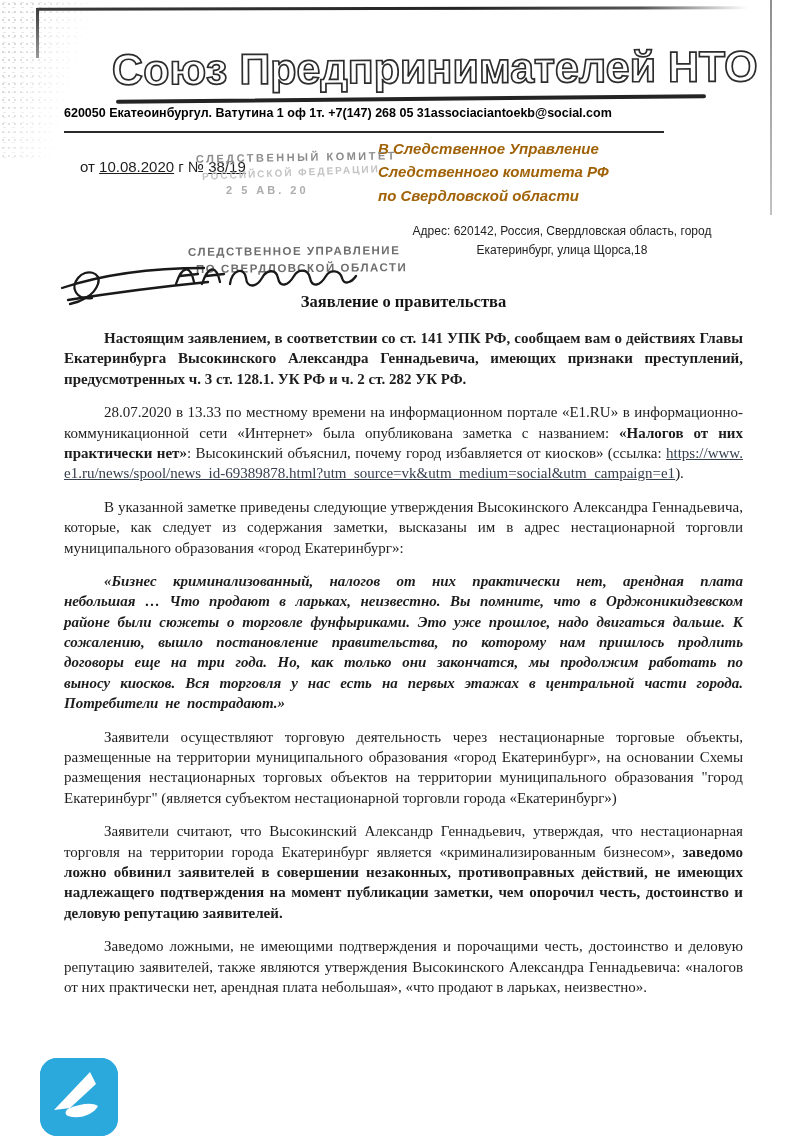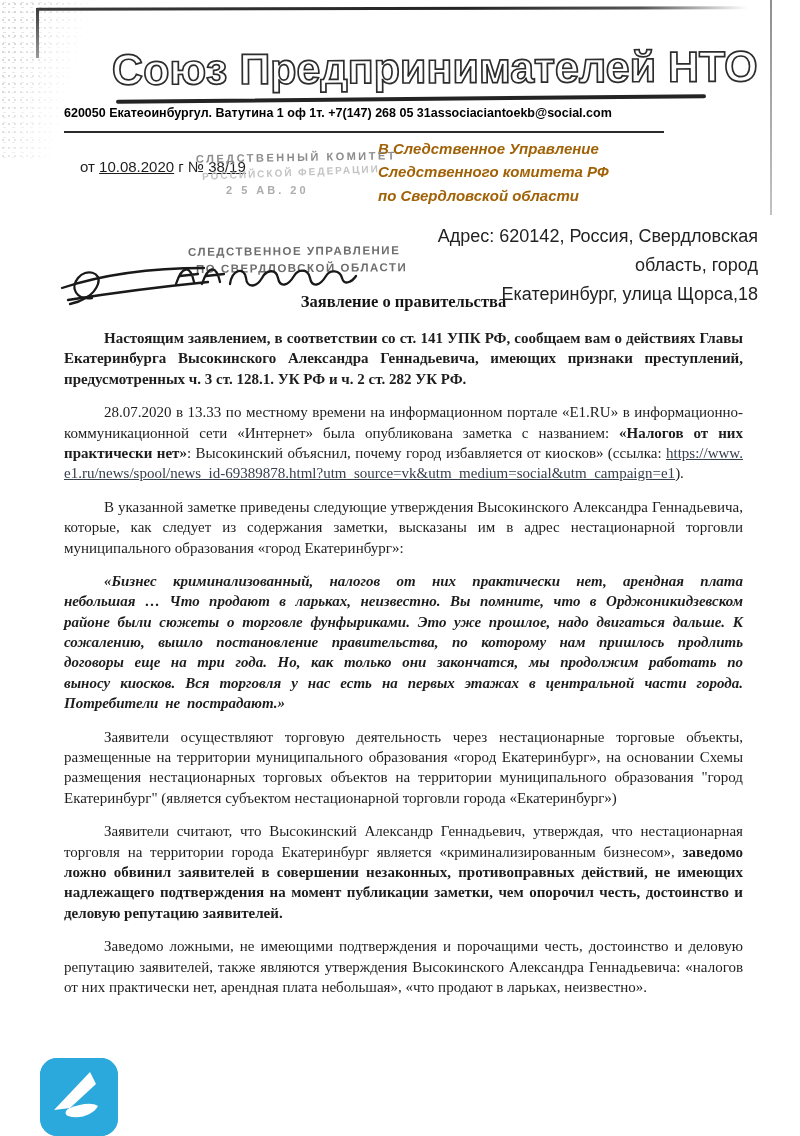--- a/index.html
+++ b/index.html
@@ -34,21 +34,21 @@
     font-family:"Liberation Sans",sans-serif;font-size:12.5px;font-weight:700;color:#000000;
     border-bottom:2px solid #2a2a2a;padding-bottom:11px;white-space:nowrap;}
 
   
   .date-line{left:64px;top:158px;font-family:"Liberation Sans",sans-serif;font-size:15px;
     color:#1e1e1e;white-space:nowrap;margin-left:16px;}
   .date-line .u{text-decoration:underline;}
   .recipient{left:378px;top:137px;width:280px;font-family:"Liberation Sans",sans-serif;
     font-size:15px;font-weight:700;color:#a16207;line-height:1.55;font-style:italic;}
   .addr{left:366px;top:222px;width:392px;font-family:"Liberation Sans",sans-serif;
-    font-size:18px;color:#222;text-align:right;line-height:1.6;}
+    font-size:12px;color:#222;text-align:center;line-height:1.6;}
 
   
   .stamp{font-family:"Liberation Sans",sans-serif;font-weight:700;white-space:nowrap;}
   .stamp1a{left:196px;top:151px;font-size:11px;letter-spacing:2.5px;color:#8c8c8c;transform:rotate(-1deg);}
   .stamp1b{left:202px;top:167px;font-size:10px;letter-spacing:2px;color:#c3c3c3;transform:rotate(-2.5deg);}
   .stamp-date{left:226px;top:184px;font-size:11px;letter-spacing:3px;color:#adadad;}
   .stamp2a{left:188px;top:245px;font-size:11.5px;letter-spacing:1.5px;color:#6e6e6e;transform:rotate(-0.5deg);}
   .stamp2b{left:196px;top:262px;font-size:11.5px;letter-spacing:1.5px;color:#6e6e6e;transform:rotate(-0.5deg);}
   .signature{left:58px;top:242px;}
 

